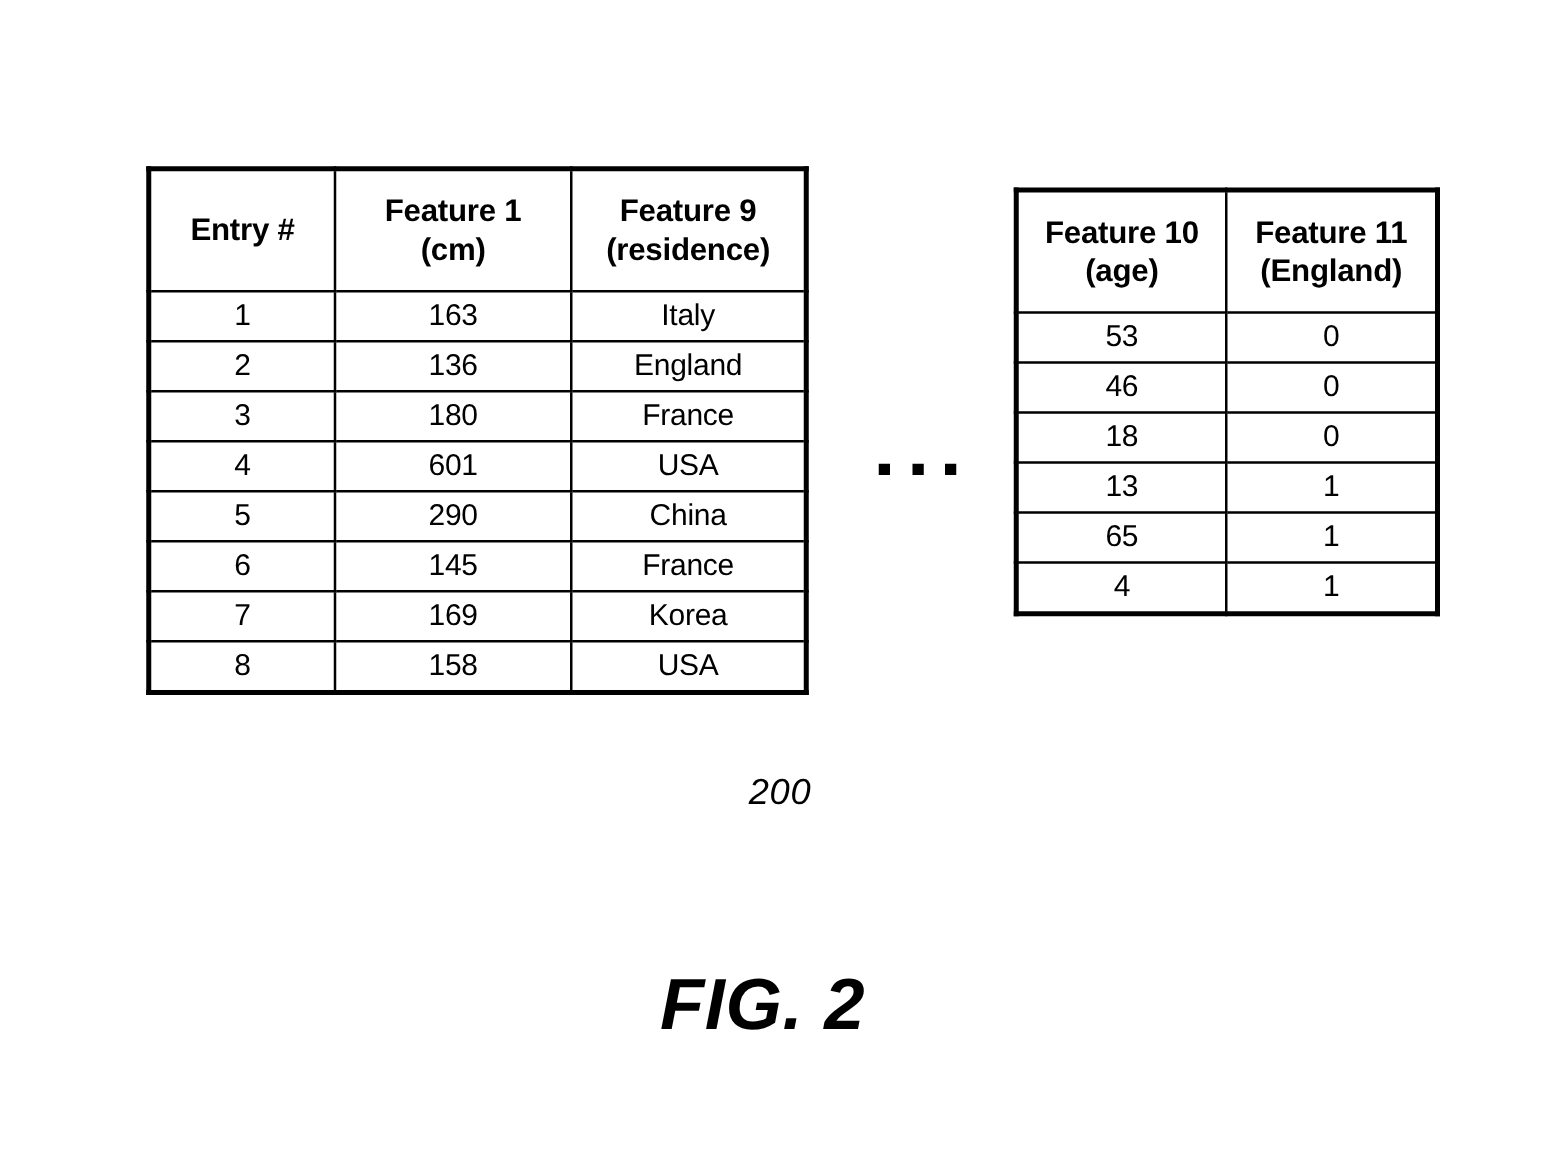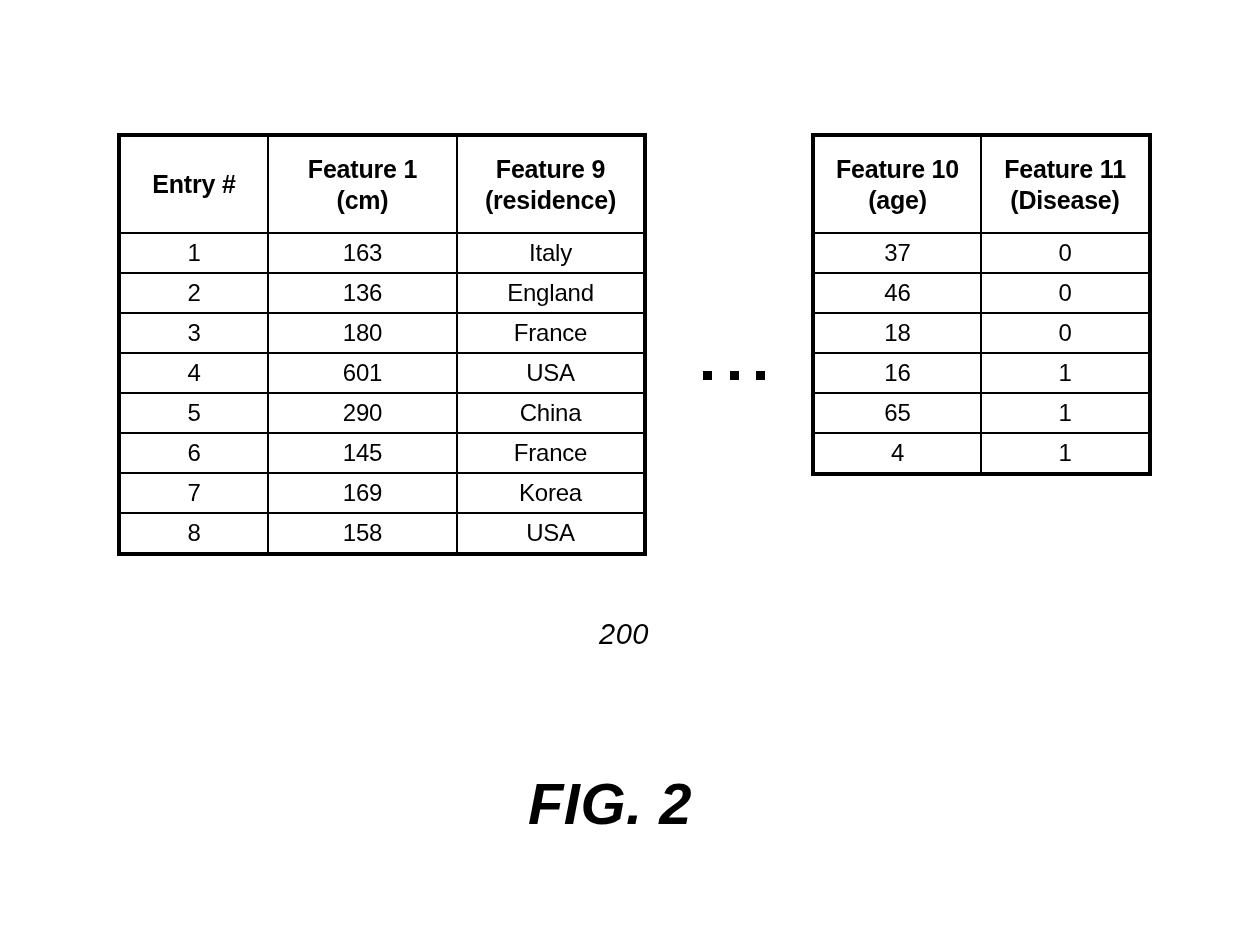--- a/index.html
+++ b/index.html
@@ -60,21 +60,21 @@
     left: 117px;
     top: 133px;
   }
   #table-left .col-entry   { width: 149px; }
   #table-left .col-f1      { width: 189px; }
   #table-left .col-f2      { width: 188px; }
 
   
   #table-right {
     left: 811px;
-    top: 133px;
+    top: 150px;
   }
   #table-right .col-f10 { width: 168px; }
   #table-right .col-f11 { width: 169px; }
 
   
   .ellipsis-group {
     position: absolute;
     left: 703px;
     top: 368px;
     width: 62px;
@@ -199,39 +199,39 @@
       <col class="col-f11">
     </colgroup>
     <thead>
       <tr>
         <th>
           <span class="hdr-line">Feature 10</span>
           <span class="hdr-line">(age)</span>
         </th>
         <th>
           <span class="hdr-line">Feature 11</span>
-          <span class="hdr-line">(Disease)</span>
+          <span class="hdr-line">(England)</span>
         </th>
       </tr>
     </thead>
     <tbody>
       <tr>
-        <td>37</td>
+        <td>53</td>
         <td>0</td>
       </tr>
       <tr>
         <td>46</td>
         <td>0</td>
       </tr>
       <tr>
         <td>18</td>
         <td>0</td>
       </tr>
       <tr>
-        <td>16</td>
+        <td>13</td>
         <td>1</td>
       </tr>
       <tr>
         <td>65</td>
         <td>1</td>
       </tr>
       <tr>
         <td>4</td>
         <td>1</td>
       </tr>

